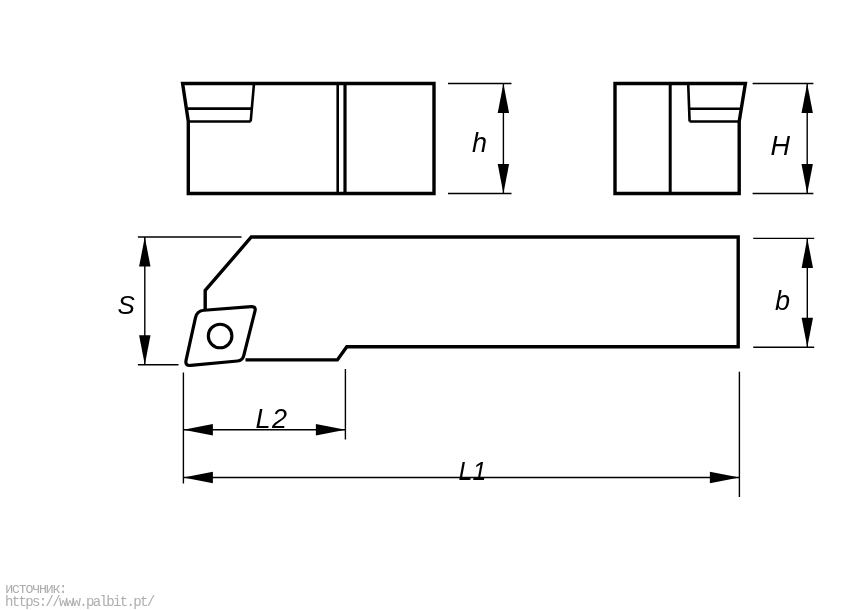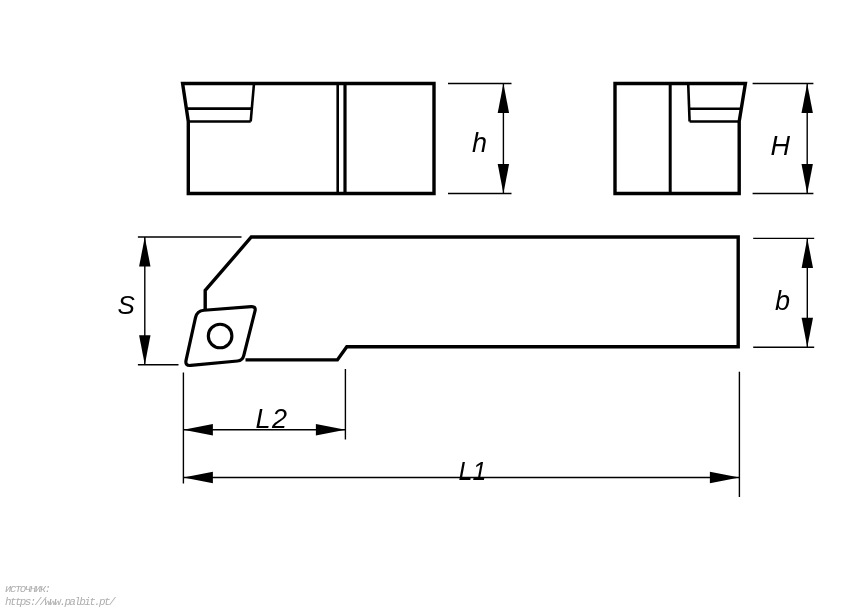--- a/index.html
+++ b/index.html
@@ -1,19 +1,19 @@
 <!DOCTYPE html>
 <html><head>
 <meta charset="utf-8">
 <style>
   html,body{margin:0;padding:0;background:#ffffff;}
   .page{position:relative;width:854px;height:610px;background:#fff;overflow:hidden;}
   svg text{font-family:"Liberation Sans",sans-serif;font-style:italic;fill:#000;}
   .src{position:absolute;left:5px;top:582.5px;font-family:"Liberation Mono",monospace;
-       font-size:11px;letter-spacing:-1.65px;line-height:13.2px;color:#aeaeae;white-space:pre;font-style:italic;}
+       font-size:14px;letter-spacing:-1.65px;line-height:13.2px;color:#aeaeae;white-space:pre;}
 </style>
 </head>
 <body>
 <div class="page">
 <svg width="854" height="610" viewBox="0 0 854 610" fill="none" stroke="#000">
 
   <g stroke-width="3.4">
     <path d="M182.6,83.5 L434,83.5 L434,193.5 L188.3,193.5 L188.3,121.5 Z"></path>
   </g>
   <g stroke-width="2.6">

